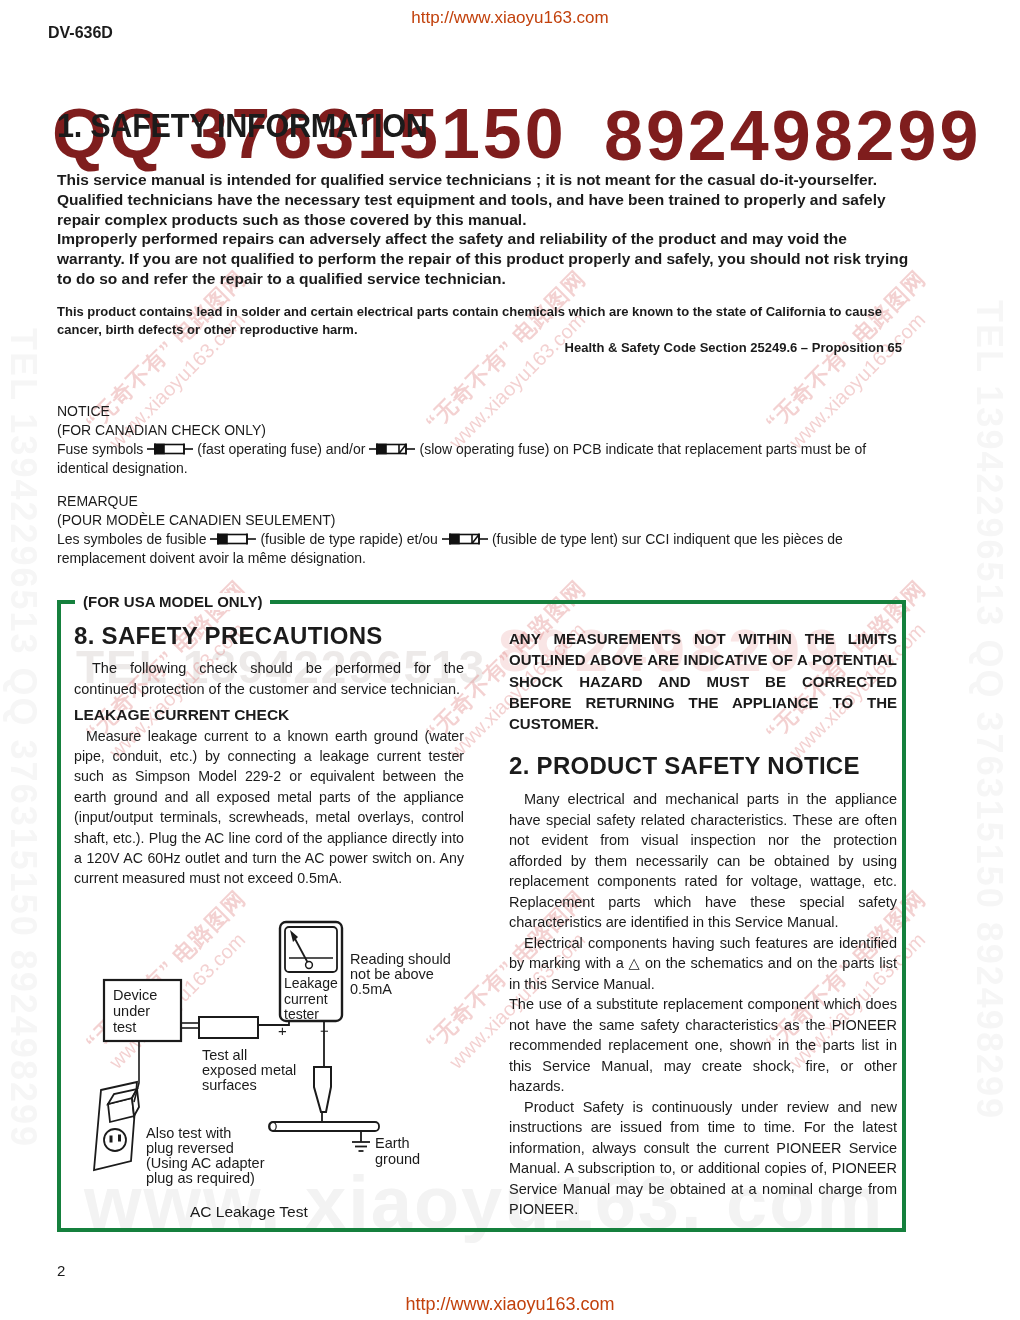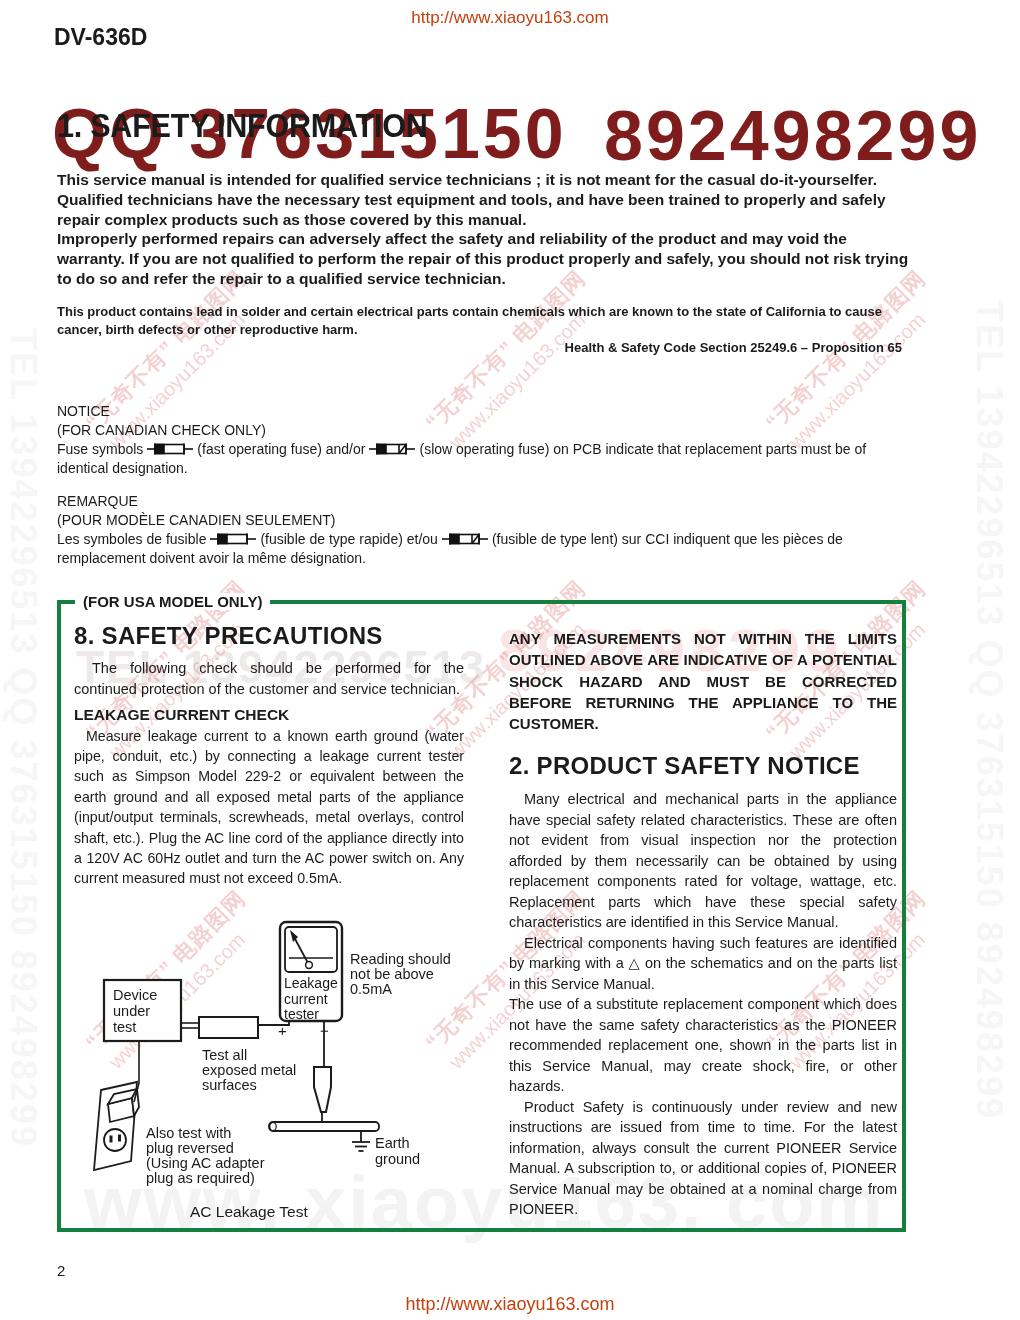--- a/index.html
+++ b/index.html
@@ -22,21 +22,21 @@
   .wm-pinknum{position:absolute;left:498px;top:616px;font-weight:bold;font-size:60px;
           color:rgba(236,168,168,.30);letter-spacing:5px;white-space:nowrap;}
   .wm-big-bottom{position:absolute;left:84px;top:1160px;font-weight:bold;font-size:74px;
           color:#f3f3f3;letter-spacing:2px;white-space:nowrap;}
   .wm-tile{position:absolute;transform:translate(-50%,-50%) rotate(-45deg);
            color:#dd7777;opacity:.33;font-weight:bold;text-align:center;white-space:nowrap;}
   .wm-tile .l1{font-size:22px;letter-spacing:1px;}
   .wm-tile .l2{font-size:20px;margin-top:3px;margin-right:26px;font-weight:normal;}
   
   .content{position:absolute;inset:0;z-index:1;}
-  .model{position:absolute;left:54px;top:24px;font-size:23px;font-weight:bold;}
+  .model{position:absolute;left:48px;top:24px;font-size:16px;font-weight:bold;}
   .main-title{position:absolute;left:57px;top:106px;font-size:34px;font-weight:bold;
               transform:scaleX(.9);transform-origin:left;white-space:nowrap;letter-spacing:-.3px;}
   .intro{position:absolute;left:57px;top:170px;width:852px;font-weight:bold;
          font-size:15.5px;line-height:19.8px;}
   .warning{position:absolute;left:57px;top:303px;width:845px;font-weight:bold;
            font-size:13px;line-height:18px;}
   .warning .code{text-align:right;margin-top:0;}
   .fuse-block{position:absolute;left:57px;width:852px;font-size:14px;line-height:19px;}
   .fuse-block.notice{top:402px;}
   .fuse-block.remarque{top:492px;}

